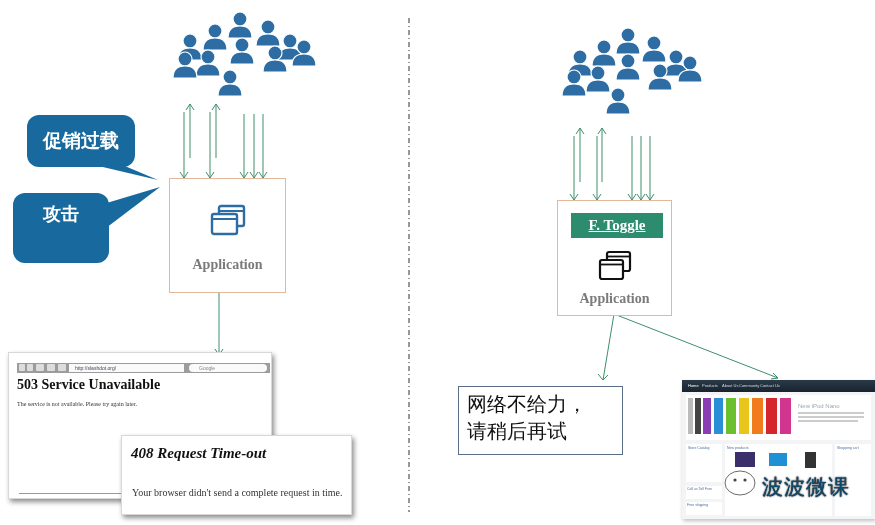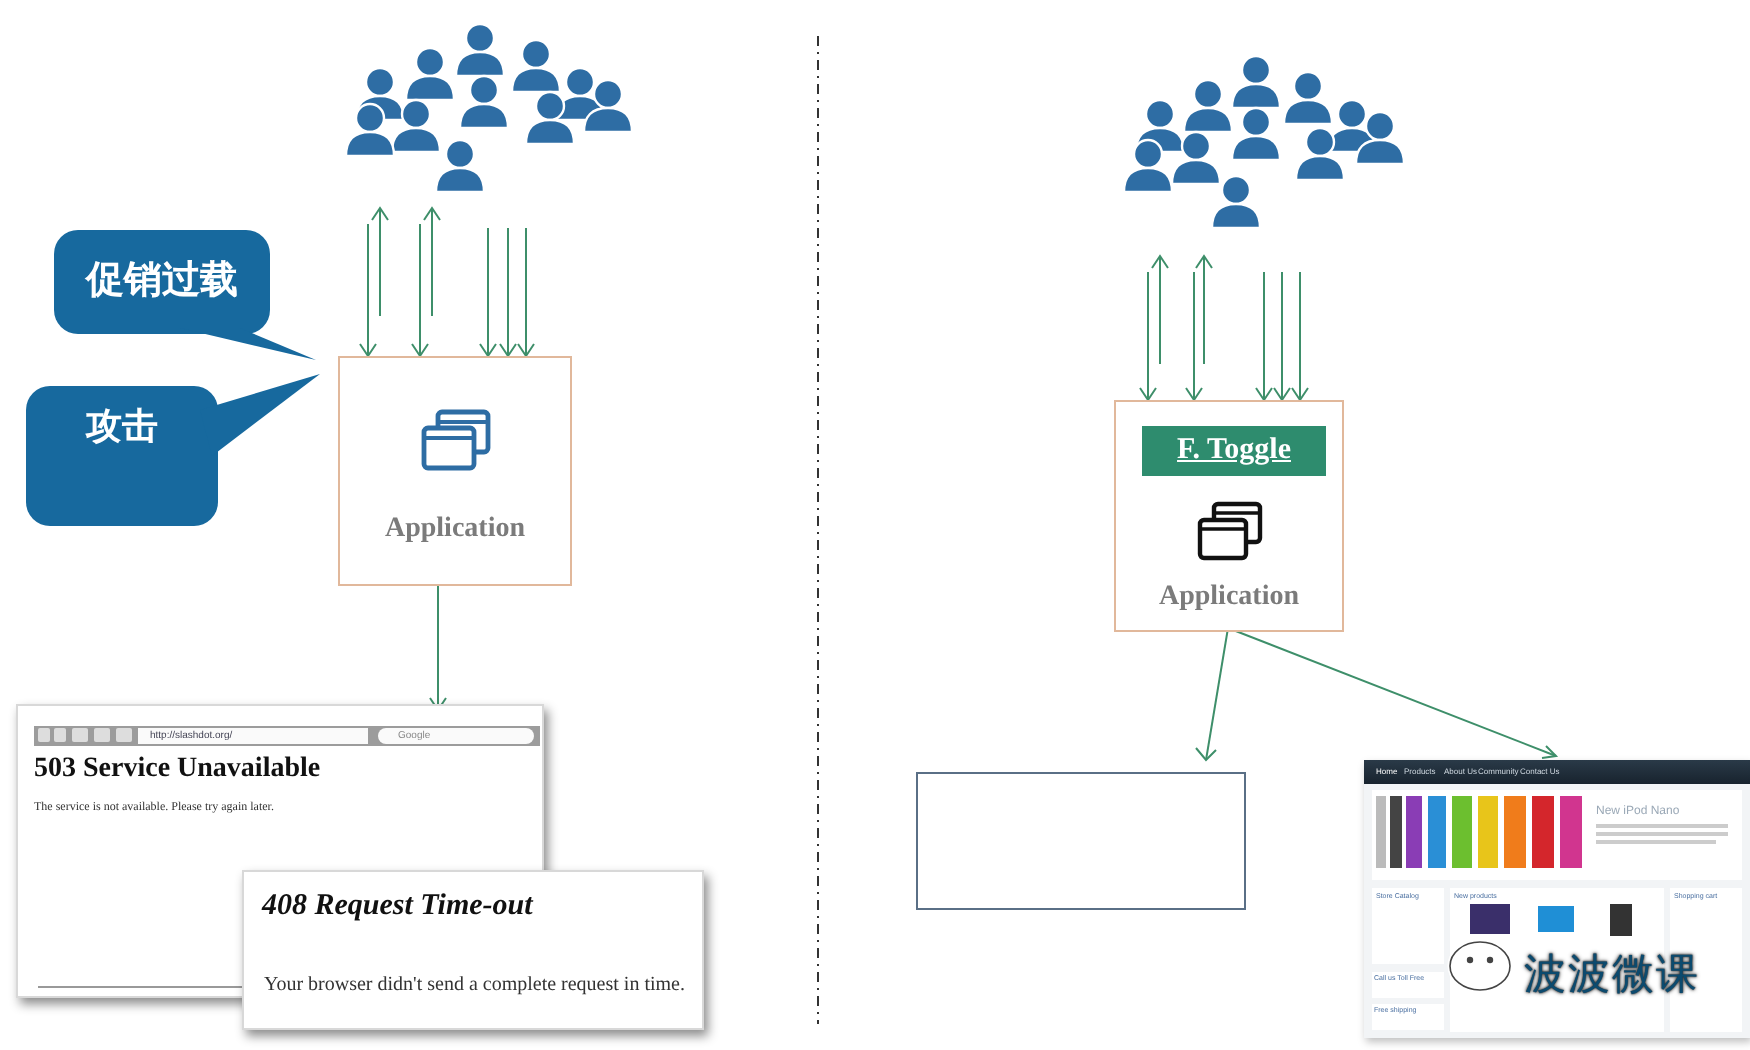--- a/index.html
+++ b/index.html
@@ -151,20 +151,22 @@
   <svg class="abs" style="left:40px;top:49px;" width="34" height="32" viewBox="0 0 34 32">
     <rect x="9" y="2" width="23" height="19" rx="2" fill="#fff" stroke="#111" stroke-width="2.2"></rect>
     <line x1="9" y1="6.5" x2="32" y2="6.5" stroke="#111" stroke-width="1.8"></line>
     <rect x="2" y="10" width="23" height="19" rx="2" fill="#fff" stroke="#111" stroke-width="2.2"></rect>
     <line x1="2" y1="14.5" x2="25" y2="14.5" stroke="#111" stroke-width="1.8"></line>
   </svg>
   <div class="app-label" style="top:90px;">Application</div>
 </div>
 
 <div class="msg-box" style="left:458px;top:386px;width:165px;height:69px;">
+  <div>网络不给力，</div>
+  <div>请稍后再试</div>
 </div>
 
 <div class="store" style="left:682px;top:380px;width:193px;height:139px;">
   <div class="store-nav">
     <span style="left:6px;color:#fff;">Home</span>
     <span style="left:20px;">Products</span>
     <span style="left:40px;">About Us</span>
     <span style="left:57px;">Community</span>
     <span style="left:78px;">Contact Us</span>
   </div>

